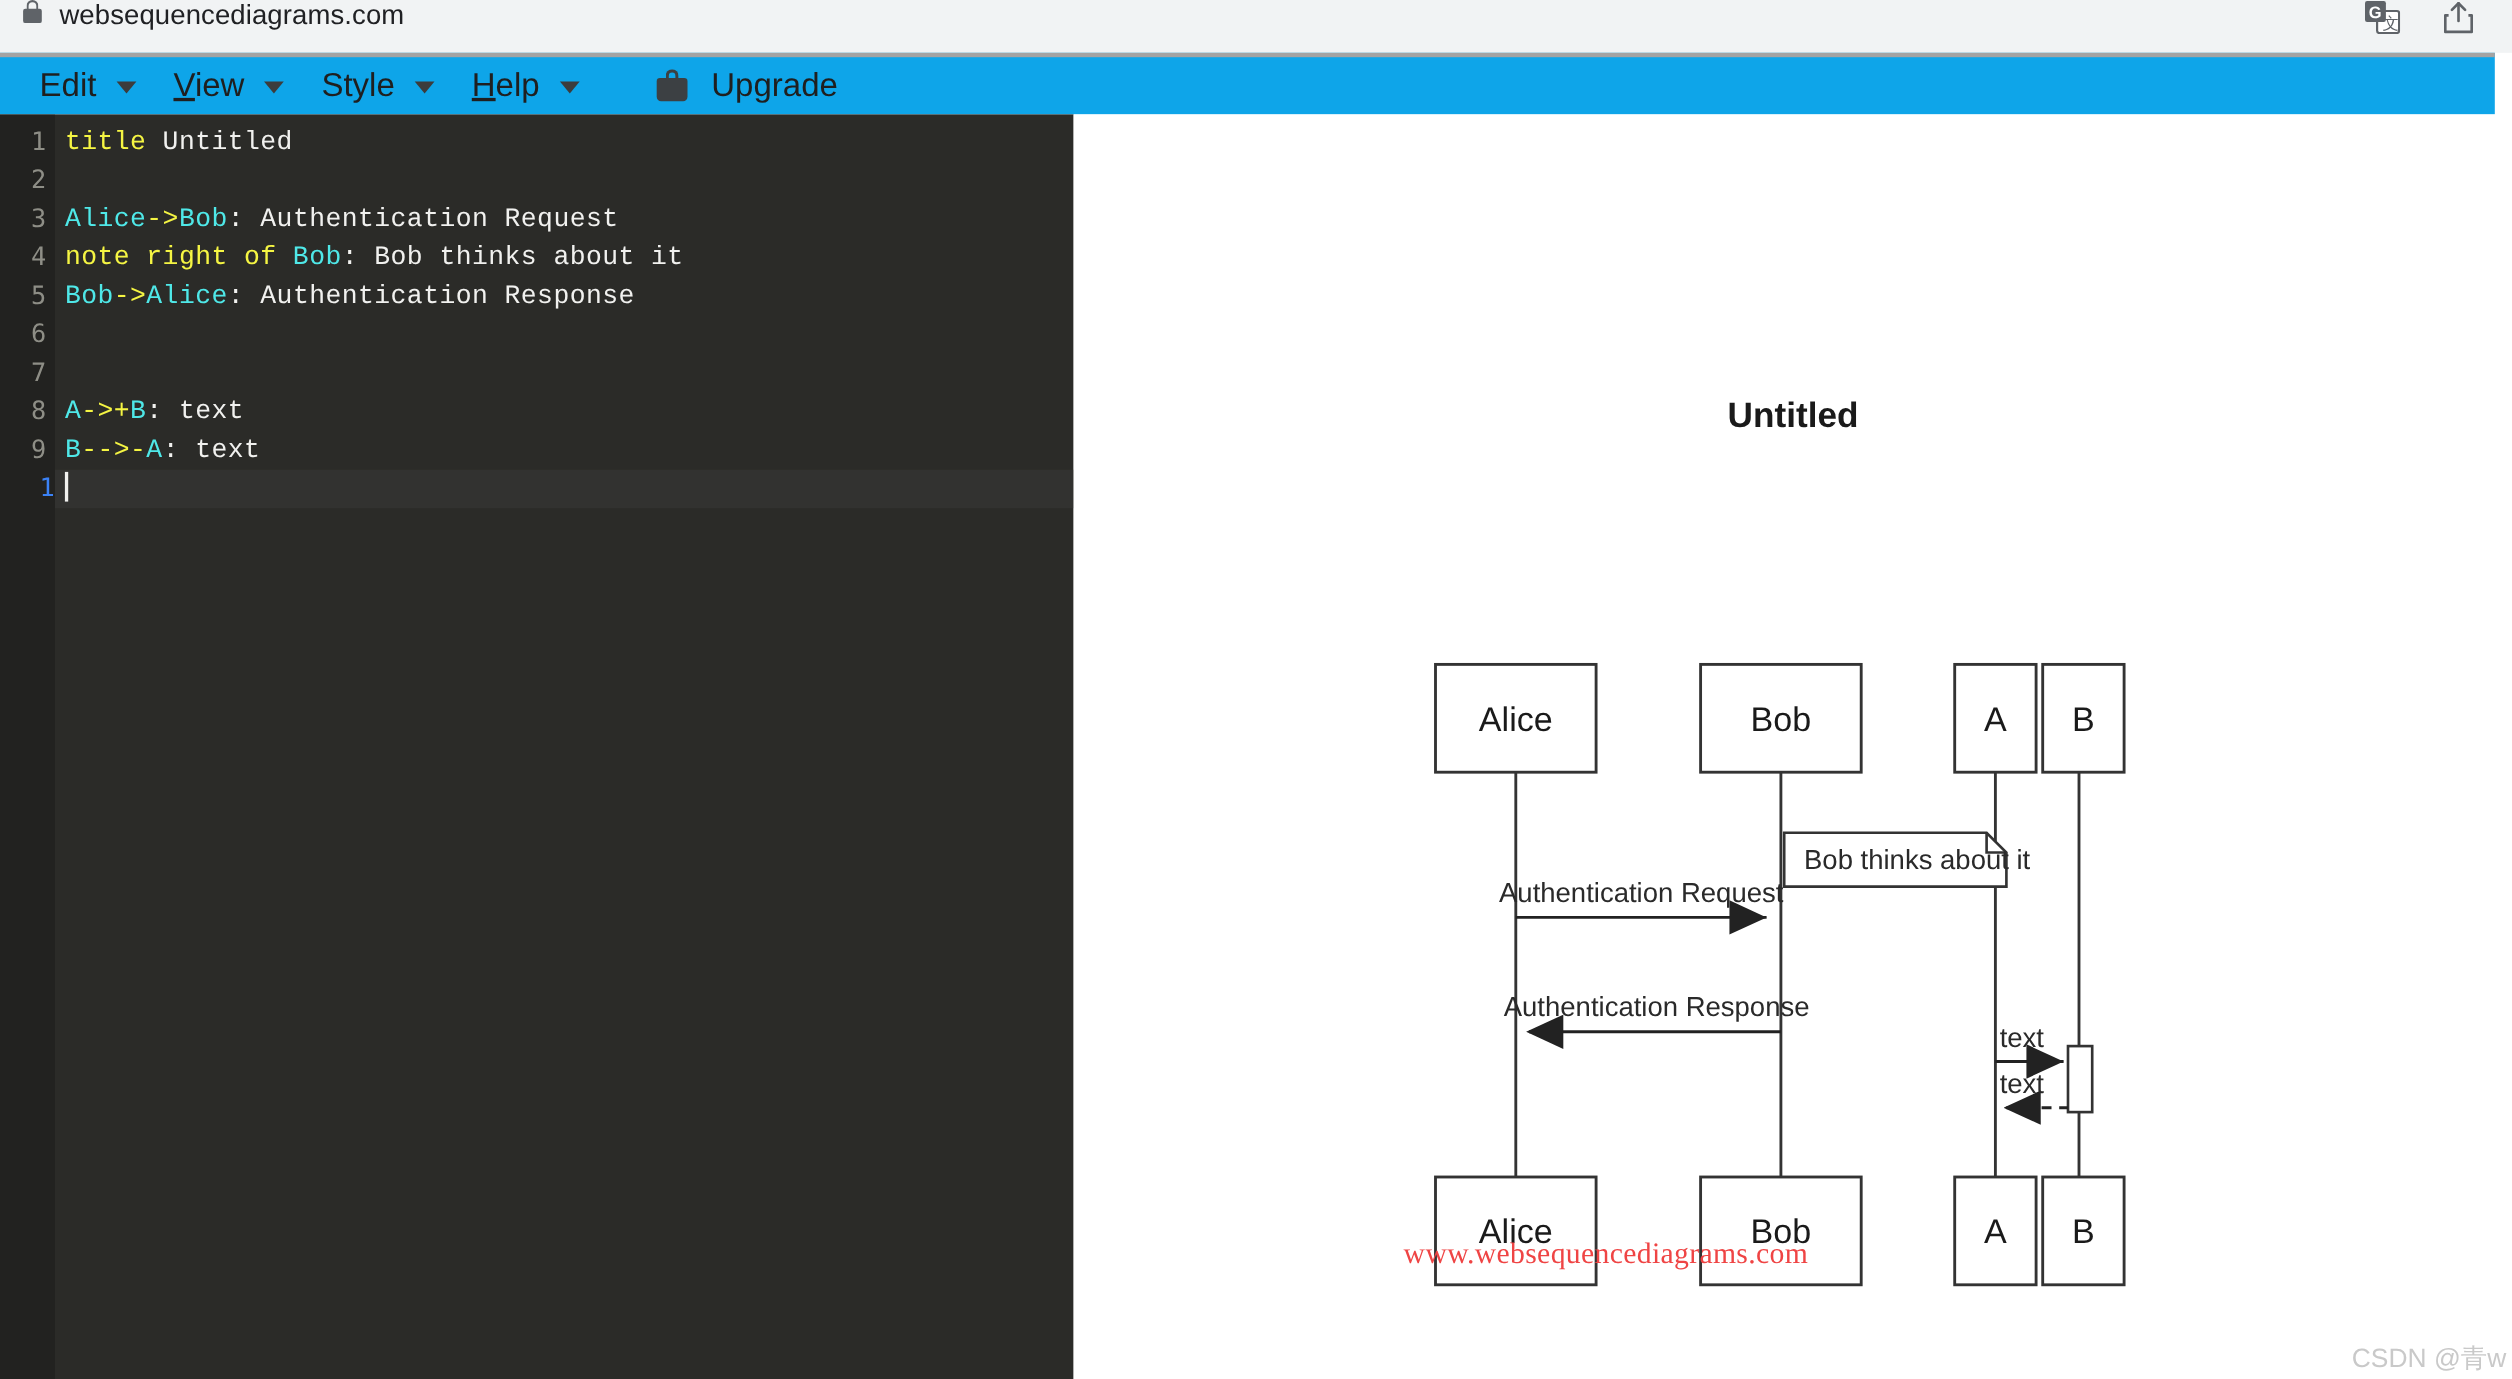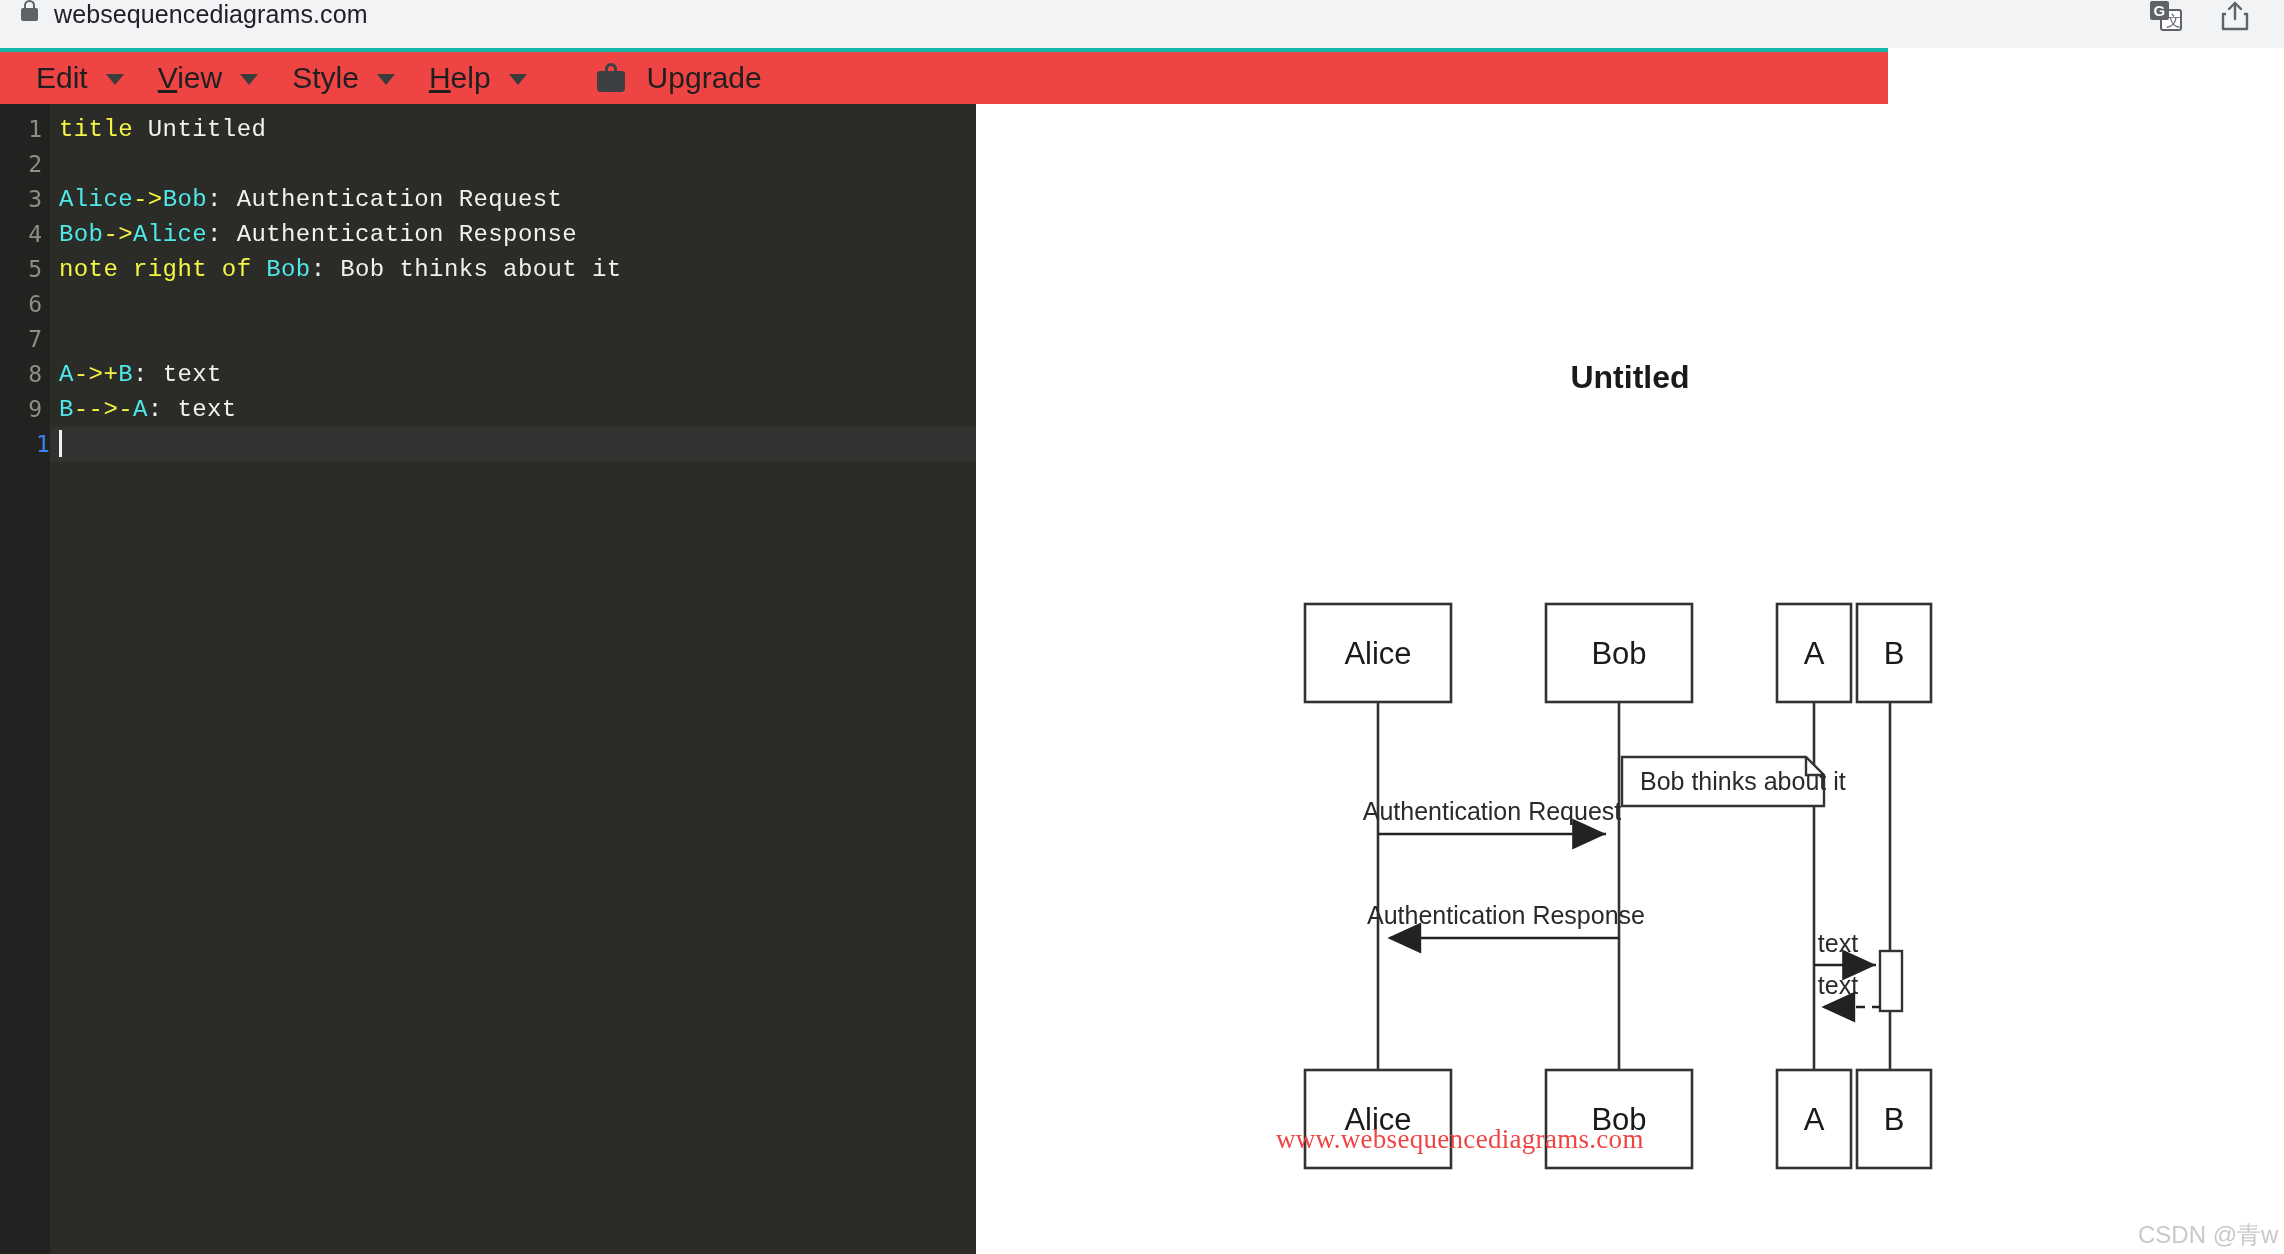--- a/index.html
+++ b/index.html
@@ -56,23 +56,23 @@
     gap: 38px;
     padding-right: 16px;
   }
   .translate-icon { width: 32px; height: 30px; }
   .share-icon { width: 30px; height: 32px; }
 
   
   .menubar {
     position: absolute;
     left: 0; top: 48px;
-    width: 1888px; height: 56px;
-    background: #ef4444;
-    border-top: 4px solid #14b8a6;
+    width: 2268px; height: 56px;
+    background: #0ea5e9;
+    border-top: 4px solid #a3a3a3;
   }
   .menubar-inner {
     display: flex;
     align-items: center;
     height: 100%;
     padding-left: 30px;
     gap: 0;
   }
   .menu-item {
     display: flex;
@@ -287,22 +287,22 @@
       <div class="ln">6</div>
       <div class="ln">7</div>
       <div class="ln">8</div>
       <div class="ln">9</div>
       <div class="ln active">10</div>
     </div>
   <div class="code" id="codearea">
       <div class="line"><span class="tok-kw">title</span><span class="tok-plain"> Untitled</span></div>
       <div class="line">&nbsp;</div>
       <div class="line"><span class="tok-actor">Alice</span><span class="tok-kw">-&gt;</span><span class="tok-actor">Bob</span><span class="tok-plain">: Authentication Request</span></div>
+      <div class="line"><span class="tok-kw">note right of </span><span class="tok-actor">Bob</span><span class="tok-plain">: Bob thinks about it</span></div>
       <div class="line"><span class="tok-actor">Bob</span><span class="tok-kw">-&gt;</span><span class="tok-actor">Alice</span><span class="tok-plain">: Authentication Response</span></div>
-      <div class="line"><span class="tok-kw">note right of </span><span class="tok-actor">Bob</span><span class="tok-plain">: Bob thinks about it</span></div>
       <div class="line">&nbsp;</div>
       <div class="line">&nbsp;</div>
       <div class="line"><span class="tok-actor">A</span><span class="tok-kw">-&gt;+</span><span class="tok-actor">B</span><span class="tok-plain">: text</span></div>
       <div class="line"><span class="tok-actor">B</span><span class="tok-kw">--&gt;-</span><span class="tok-actor">A</span><span class="tok-plain">: text</span></div>
       <div class="line active-line"><span class="caret-bar"></span></div>
     </div>
 </div>
 
 <div class="diagram-panel">
 

